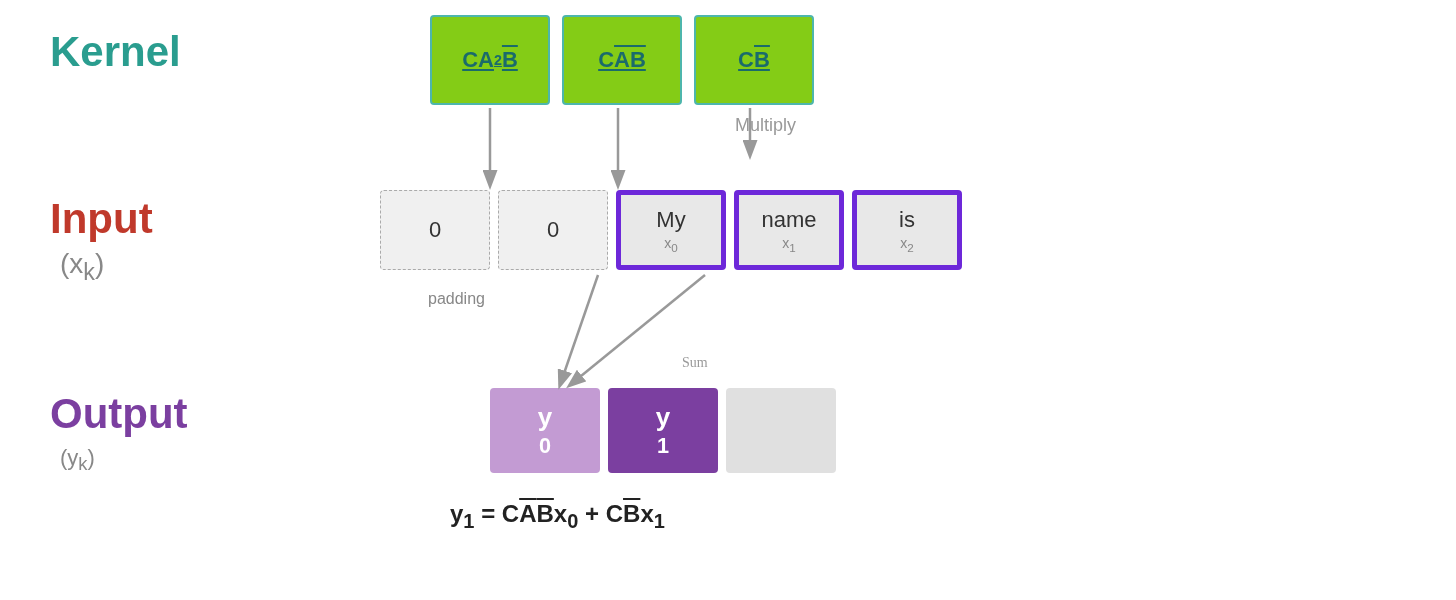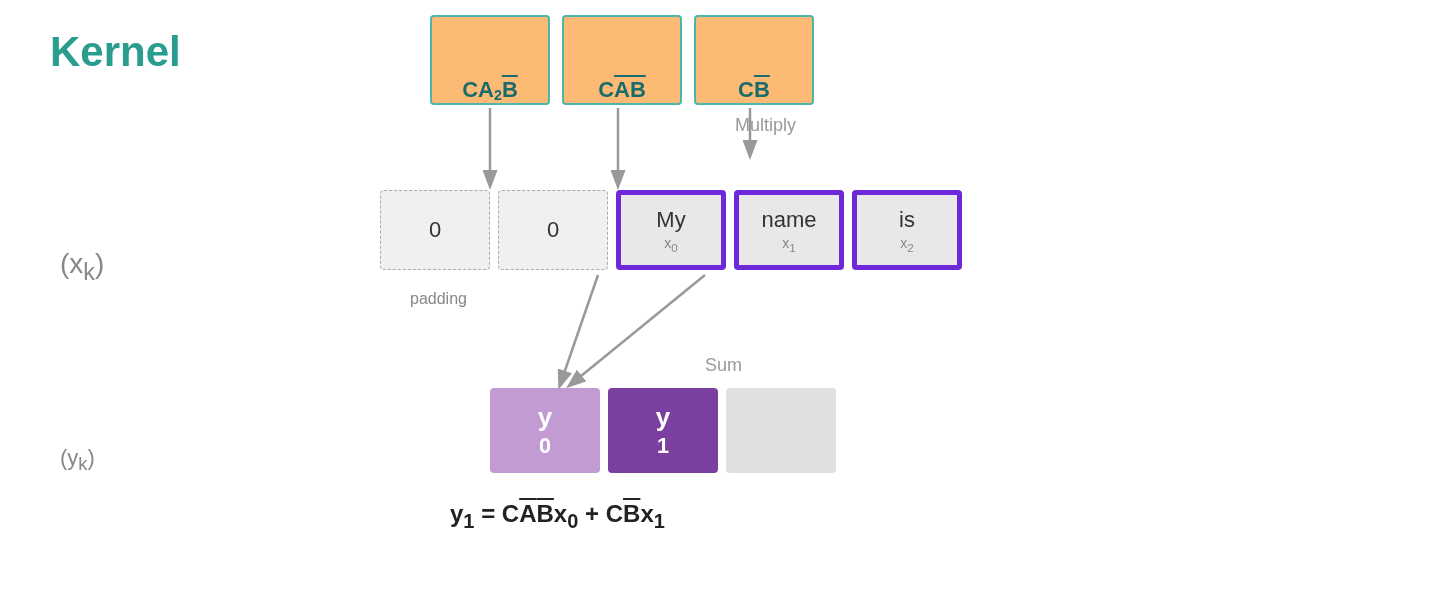--- a/index.html
+++ b/index.html
@@ -68,29 +68,30 @@
       position: absolute;
       top: 15px;
       left: 430px;
       display: flex;
       gap: 12px;
     }
 
     .kernel-box {
       width: 120px;
       height: 90px;
-      background: #fdba74;
+      background: #84cc16;
       border: 2px solid #4db6ac;
       border-radius: 4px;
       display: flex;
-      align-items: flex-end;
+      align-items: center;
       justify-content: center;
       font-size: 22px;
       font-weight: 600;
       color: #1a6b6b;
+      text-decoration: underline;
     }
 
     
     .input-row {
       position: absolute;
       top: 190px;
       left: 380px;
       display: flex;
       gap: 8px;
     }
@@ -117,21 +118,21 @@
     .input-sub {
       font-size: 14px;
       color: #888;
       margin-top: 2px;
     }
 
     
     .padding-label {
       position: absolute;
       top: 290px;
-      left: 410px;
+      left: 428px;
       font-size: 16px;
       color: #888;
     }
 
     
     .output-row {
       position: absolute;
       top: 388px;
       left: 490px;
       display: flex;
@@ -169,23 +170,24 @@
       top: 115px;
       left: 735px;
       font-size: 18px;
       color: #999;
     }
 
     
     .sum-label {
       position: absolute;
       top: 355px;
-      left: 705px;
-      font-size: 18px;
+      left: 682px;
+      font-size: 14px;
       color: #999;
+      font-family: Liberation Serif, serif;
     }
 
     
     .formula {
       position: absolute;
       top: 500px;
       left: 450px;
       font-size: 24px;
       font-weight: 700;
       color: #222;
@@ -204,21 +206,23 @@
     
     sup { font-size: 0.65em; vertical-align: super; }
     .overline { text-decoration: overline; }
   </style>
 </head>
 <body>
 
 <div class="diagram-container">
 
   <div class="label-kernel">Kernel</div>
+  <div class="label-input">Input</div>
   <div class="label-input-sub">(x<sub>k</sub>)</div>
+  <div class="label-output">Output</div>
   <div class="label-output-sub">(y<sub>k</sub>)</div>
 
   <div class="kernel-row">
     <div class="kernel-box">
       CA<sup>2</sup><span class="overline">B</span>
     </div>
     <div class="kernel-box">
       C<span class="overline">AB</span>
     </div>
     <div class="kernel-box">

